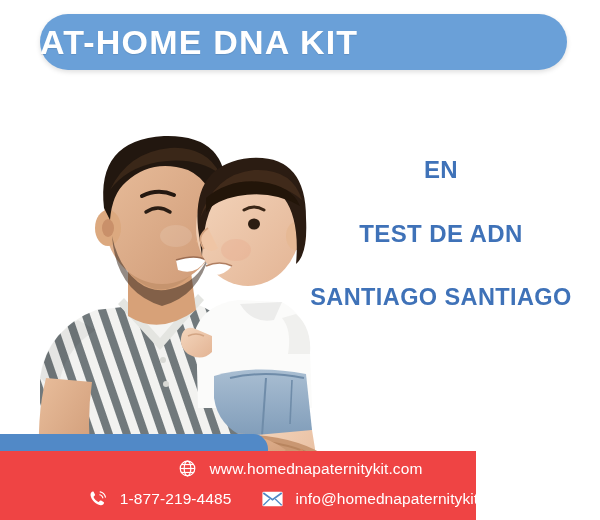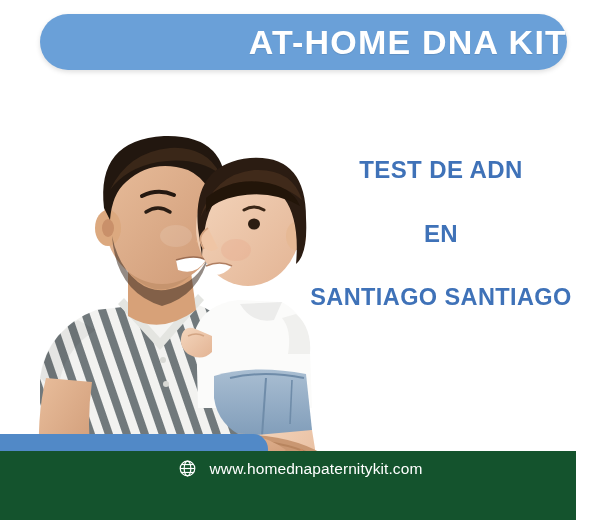--- a/index.html
+++ b/index.html
@@ -23,21 +23,21 @@
     position: absolute;
     left: 40px;
     top: 14px;
     width: 527px;
     height: 56px;
     background: #6aa0d8;
     border-radius: 28px;
     box-shadow: 0 2px 5px rgba(0,0,0,0.13);
     display: flex;
     align-items: center;
-    justify-content: flex-end;
+    justify-content: flex-start;
   }
   .header-title {
     color: #ffffff;
     font-size: 34px;
     font-weight: bold;
     letter-spacing: 1.2px;
     line-height: 1;
     white-space: nowrap;
     text-shadow: 0 1px 1px rgba(0,0,0,0.10);
   }
@@ -79,23 +79,23 @@
     top: 434px;
     width: 268px;
     height: 26px;
     background: #5189c7;
     border-top-right-radius: 15px;
   }
   .footer-bar {
     position: absolute;
     left: 0px;
     top: 451px;
-    width: 576px;
+    width: 476px;
     height: 69px;
-    background: #14532d;
+    background: #ef4444;
   }
   .footer-row {
     position: absolute;
     display: flex;
     align-items: center;
     color: #ffffff;
     white-space: nowrap;
   }
   .footer-row-1 {
     left: 0;
@@ -246,22 +246,22 @@
         <path d="M250 358 Q256 372 268 378" stroke="#b8855f" stroke-width="1.8" fill="none"></path>
 
         <path d="M300 372 Q310 382 308 396" stroke="#cf8d64" stroke-width="4" fill="none"></path>
 
         <rect x="0" y="0" width="340" height="390" fill="none"></rect>
       </g>
     </svg>
   </div>
 
   <div class="headings">
+    <div class="line l2">EN</div>
     <div class="line l1">TEST DE ADN</div>
-    <div class="line l2">EN</div>
     <div class="line l3">SANTIAGO SANTIAGO</div>
   </div>
 
   <div class="footer-step"></div>
 
   <div class="footer-bar">
 
     <div class="footer-row footer-row-1">
       <div class="f-item">
         <span class="f-icon">
@@ -270,16 +270,43 @@
             <ellipse cx="12" cy="12" rx="4.2" ry="9.2"></ellipse>
             <line x1="2.8" y1="12" x2="21.2" y2="12"></line>
             <line x1="4.3" y1="7" x2="19.7" y2="7"></line>
             <line x1="4.3" y1="17" x2="19.7" y2="17"></line>
           </svg>
         </span>
         <span class="f-text">www.homednapaternitykit.com</span>
       </div>
     </div>
 
+    <div class="footer-row footer-row-2">
+      <div class="f-item">
+        <span class="f-icon">
+          <svg width="19" height="19" viewBox="0 0 24 24">
+            <path d="M6.2 3.1c-.8 0-1.6.5-2.1 1.2C3.3 5.4 3 6.6 3.2 7.8c.5 3 2.1 5.9 4.4 8.2
+                     2.3 2.3 5.2 3.9 8.2 4.4 1.2.2 2.4-.1 3.3-.9.7-.6 1.1-1.4 1.1-2.2
+                     0-.4-.2-.8-.6-1l-3-1.7c-.5-.3-1.1-.2-1.5.2l-1.3 1.3c-.2.2-.5.3-.8.2
+                     -1.3-.6-2.5-1.4-3.5-2.4-1-1-1.8-2.2-2.4-3.5-.1-.3 0-.6.2-.8l1.3-1.3
+                     c.4-.4.5-1 .2-1.5L7.2 3.7c-.2-.4-.6-.6-1-.6z" fill="#ffffff"></path>
+            <path d="M15.4 3.6c1.6.3 3.1 1.1 4.3 2.3 1.2 1.2 2 2.7 2.3 4.3" stroke="#ffffff" stroke-width="1.5" fill="none" stroke-linecap="round"></path>
+            <path d="M14.9 7.3c.9.2 1.7.7 2.4 1.4.7.7 1.2 1.5 1.4 2.4" stroke="#ffffff" stroke-width="1.5" fill="none" stroke-linecap="round"></path>
+          </svg>
+        </span>
+        <span class="f-text">1-877-219-4485</span>
+      </div>
+
+      <div class="f-item">
+        <span class="f-icon">
+          <svg width="21" height="16" viewBox="0 0 26 19">
+            <rect x="0.5" y="0.5" width="25" height="18" rx="1.6" fill="#ffffff"></rect>
+            <path d="M1.6 2 L13 10.4 L24.4 2" fill="none" stroke="#5189c7" stroke-width="2.1"></path>
+            <path d="M1.6 17.2 L9.6 9.4 M24.4 17.2 L16.4 9.4" fill="none" stroke="#5189c7" stroke-width="1.6"></path>
+          </svg>
+        </span>
+        <span class="f-text">info@homednapaternitykit.com</span>
+      </div>
+    </div>
 
   </div>
 
 </div>
 
 </body></html>

